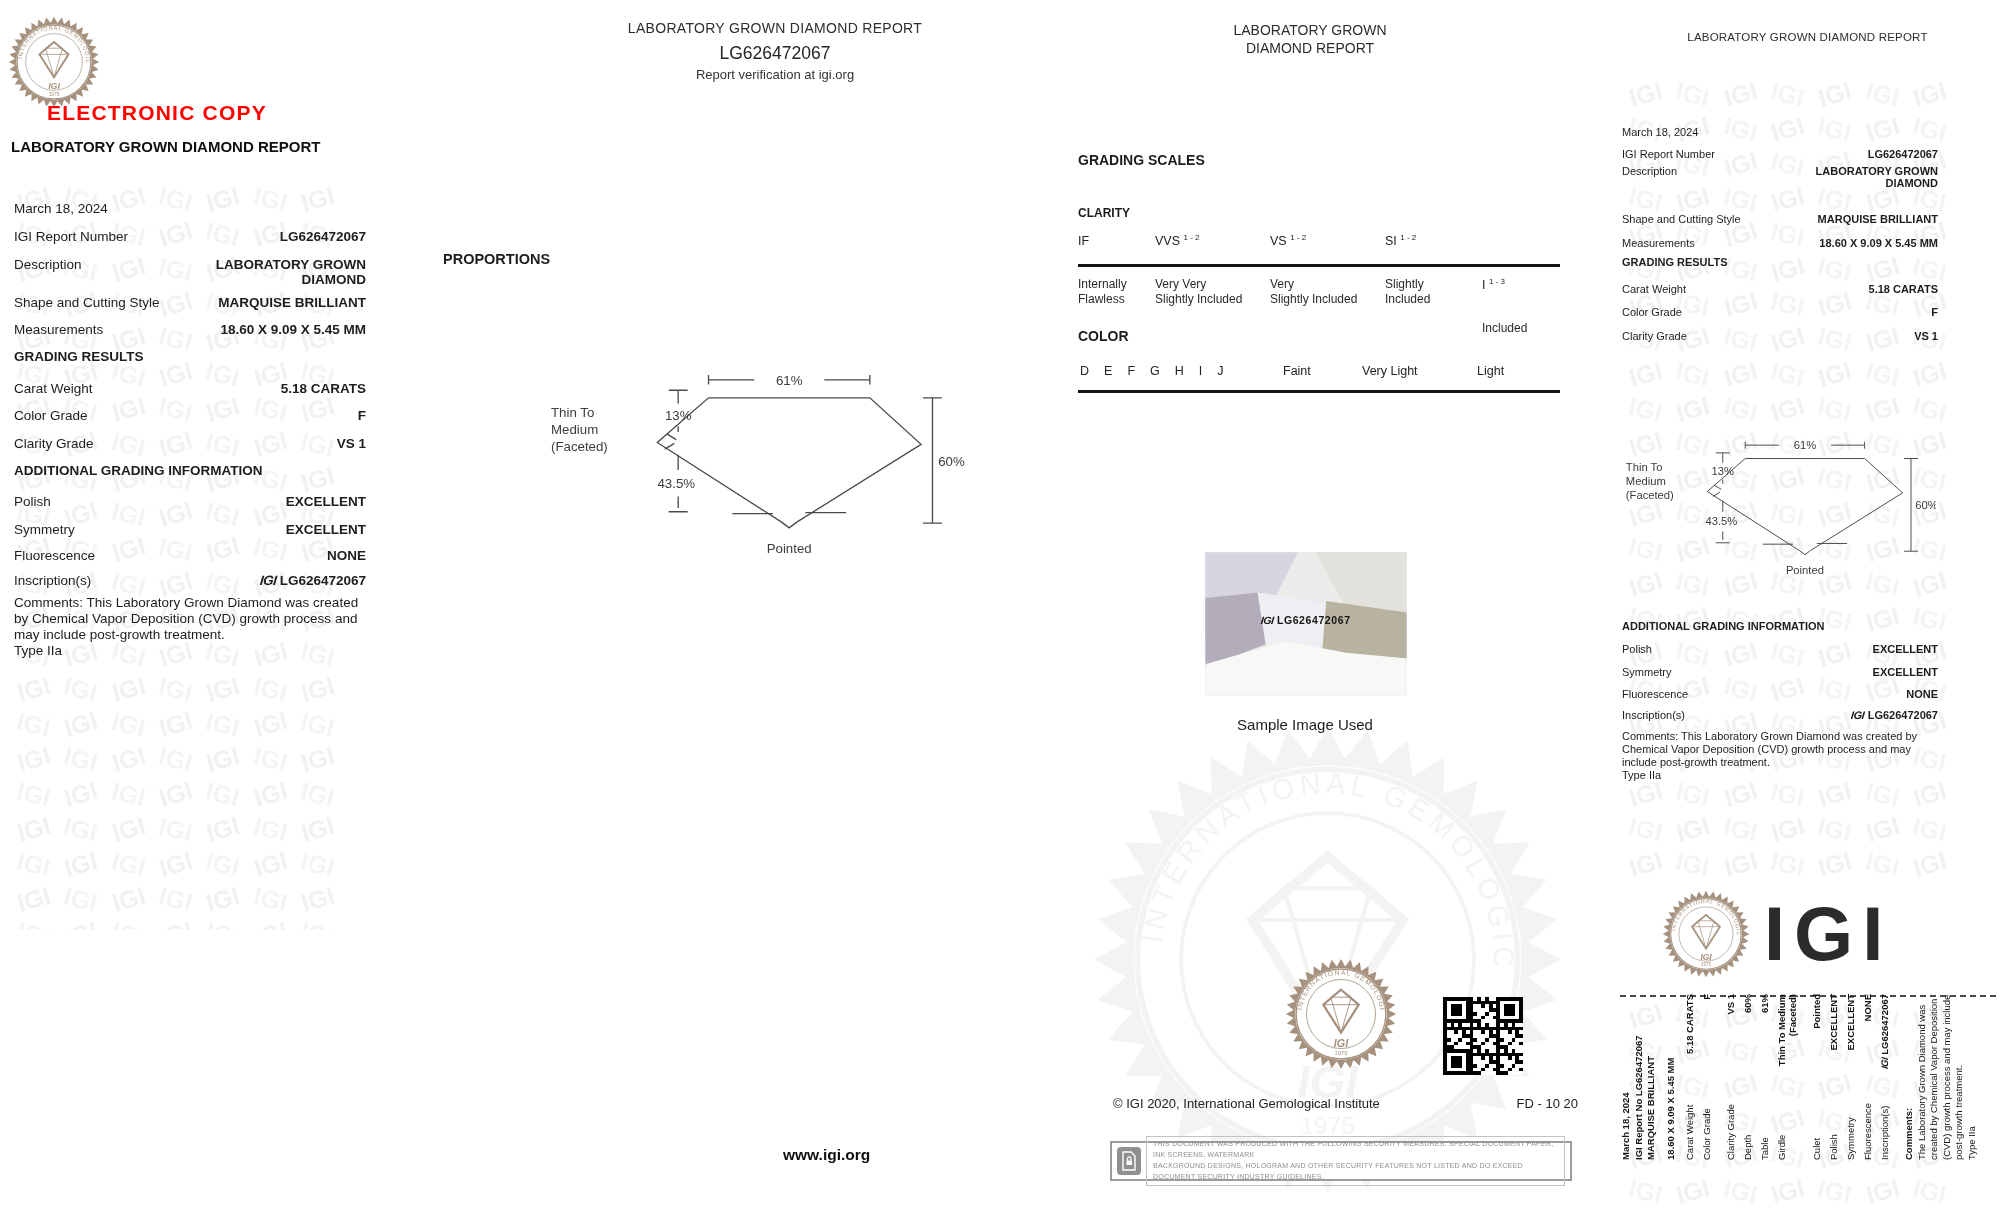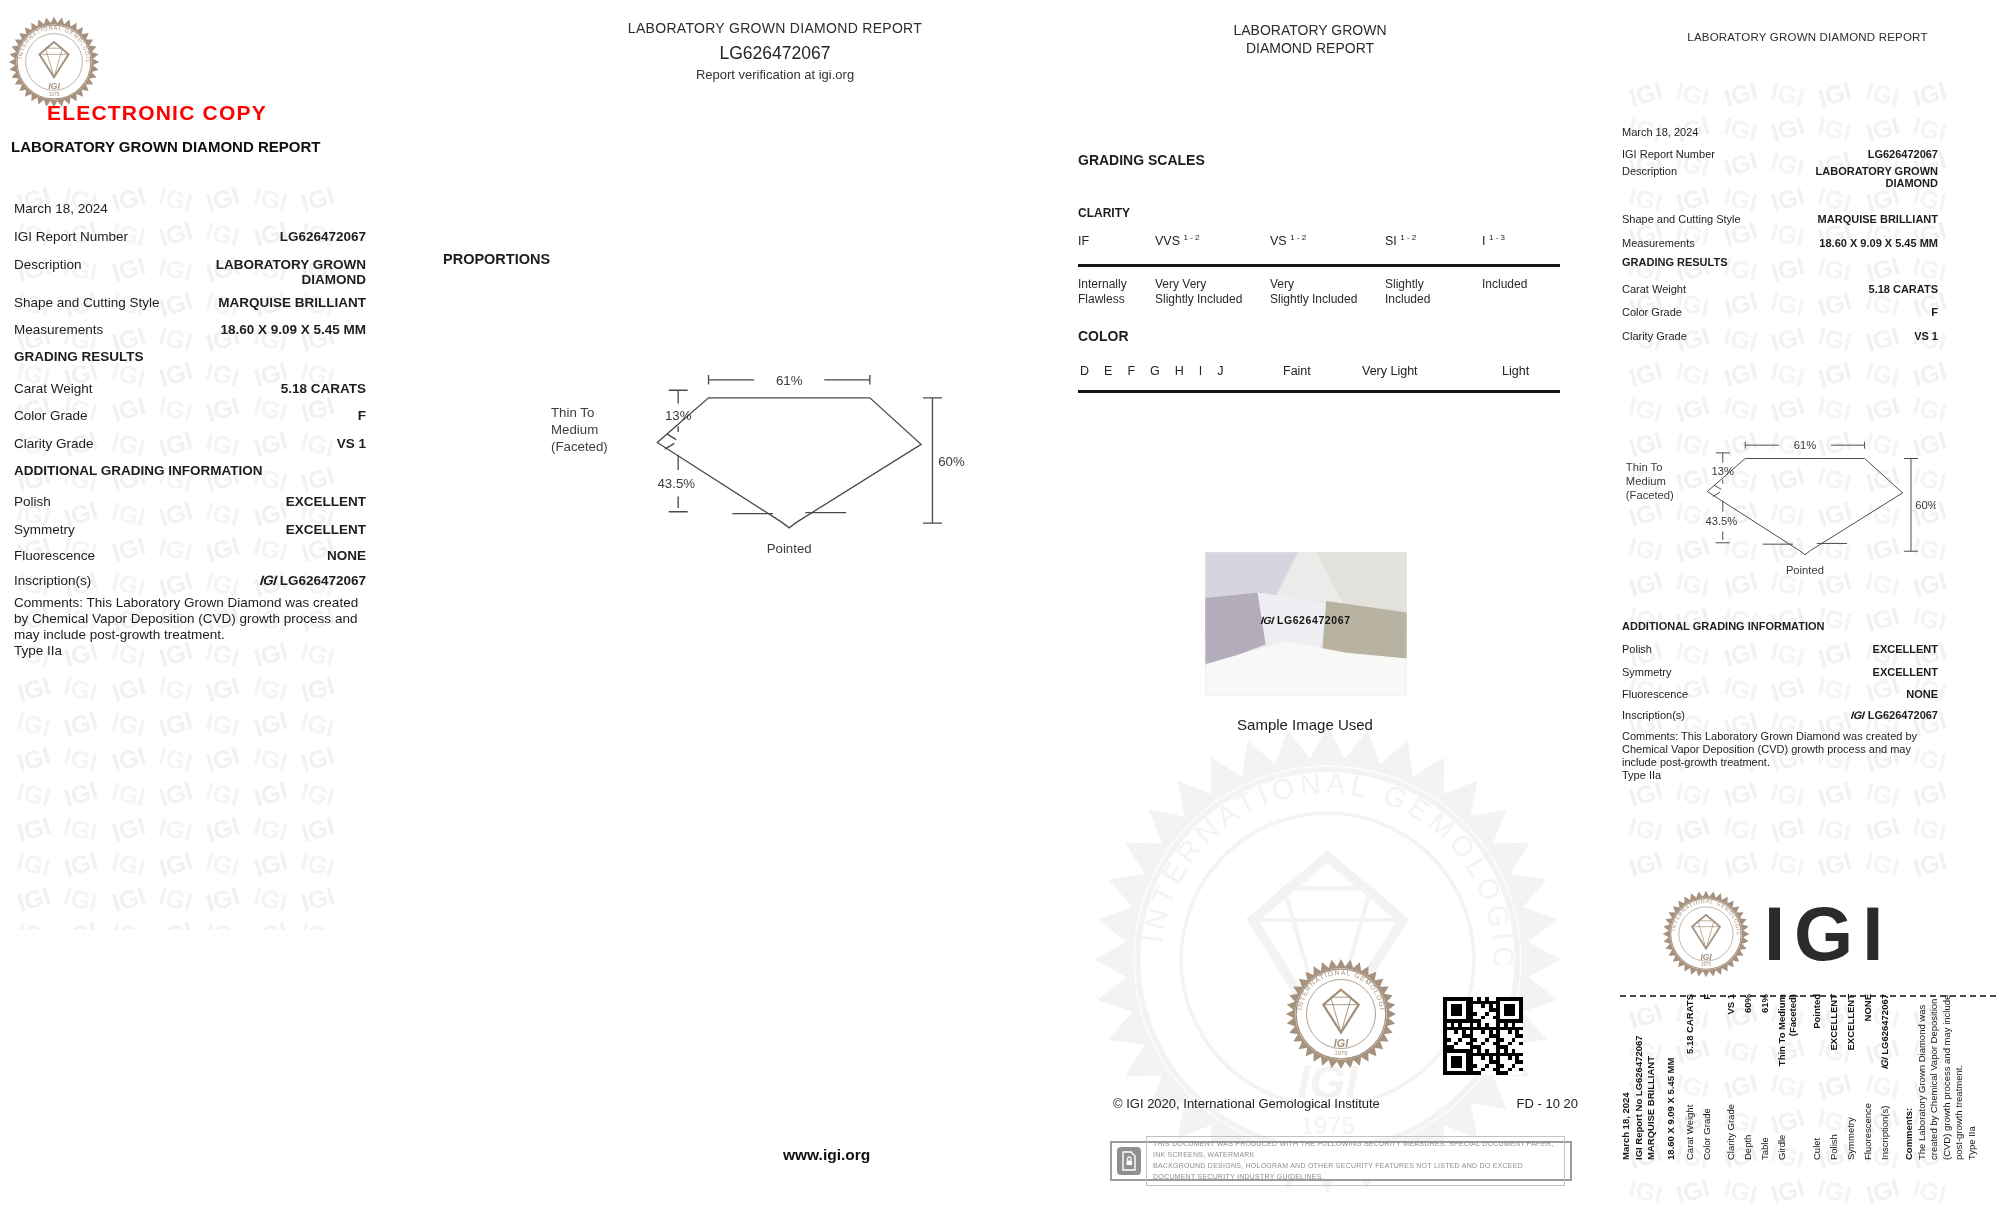--- a/index.html
+++ b/index.html
@@ -43,21 +43,21 @@
   .prop-svg text{fill:#3c3c3c;font-size:14px;font-family:"Liberation Sans",sans-serif;}
   .www{position:absolute;left:772px;top:1146px;font-size:15.5px;font-weight:bold;color:#111;
        text-decoration:none;z-index:2;margin-left:11px;}
   
   .c3head{position:absolute;left:1160px;top:22px;width:300px;text-align:center;
           font-size:14px;color:#2c2c2c;line-height:1.25;z-index:2;}
   .scalehead{font-size:14px;}
   .clarity-grid{position:absolute;left:1078px;top:233px;width:482px;display:flex;z-index:2;}
   .ccol{font-size:12.5px;color:#222;}
   .ccol sup{font-size:8px;}
-  .c1{width:77px;}.cc2{width:115px;}.cc3{width:115px;}.cc4{width:97px;}.cc5{width:78px;}
+  .c1{width:77px;}.cc2{width:115px;}.cc3{width:115px;}.cc4{width:97px;}.cc5{width:78px;margin-top:44px;}
   .thickline{position:absolute;height:3px;background:#141414;z-index:2;}
   .cdesc-grid{position:absolute;left:1078px;top:277px;width:482px;display:flex;z-index:2;}
   .cdesc{font-size:12px;color:#2a2a2a;line-height:1.25;white-space:pre-line;}
   .color-row{position:absolute;left:1080px;top:364px;width:480px;z-index:2;font-size:12.5px;color:#222;}
   .cletters{display:inline-flex;gap:15px;}
   .crange{position:absolute;top:0;}
   
   .sample{position:absolute;left:1205px;top:552px;width:202px;height:144px;overflow:hidden;
           background:#ecebe9;z-index:2;}
   .facet{position:absolute;inset:0;filter:blur(1px);}
@@ -233,21 +233,21 @@
       <span>D</span>
       <span>E</span>
       <span>F</span>
       <span>G</span>
       <span>H</span>
       <span>I</span>
       <span>J</span>
     </span>
     <span class="crange" style="left:203px;">Faint</span>
     <span class="crange" style="left:282px;">Very Light</span>
-    <span class="crange" style="left:397px;margin-left:25px;">Light</span>
+    <span class="crange" style="left:397px;">Light</span>
   </div>
   <div class="thickline" style="left:1078px;top:390px;width:482px;"></div>
 
   <div class="seal wmseal" style="left:1090px;top:722px;width:475px;height:475px;">
       <svg viewBox="0 0 120 120">
         <polygon points="119.0,60.0 110.8,64.4 118.1,70.2 109.3,73.2 115.4,80.2 106.2,81.6 111.1,89.5 101.8,89.3 105.2,97.9 96.1,96.1 97.9,105.2 89.3,101.8 89.5,111.1 81.6,106.2 80.2,115.4 73.2,109.3 70.2,118.1 64.4,110.8 60.0,119.0 55.6,110.8 49.8,118.1 46.8,109.3 39.8,115.4 38.4,106.2 30.5,111.1 30.7,101.8 22.1,105.2 23.9,96.1 14.8,97.9 18.2,89.3 8.9,89.5 13.8,81.6 4.6,80.2 10.7,73.2 1.9,70.2 9.2,64.4 1.0,60.0 9.2,55.6 1.9,49.8 10.7,46.8 4.6,39.8 13.8,38.4 8.9,30.5 18.2,30.7 14.8,22.1 23.9,23.9 22.1,14.8 30.7,18.2 30.5,8.9 38.4,13.8 39.8,4.6 46.8,10.7 49.8,1.9 55.6,9.2 60.0,1.0 64.4,9.2 70.2,1.9 73.2,10.7 80.2,4.6 81.6,13.8 89.5,8.9 89.3,18.2 97.9,14.8 96.1,23.9 105.2,22.1 101.8,30.7 111.1,30.5 106.2,38.4 115.4,39.8 109.3,46.8 118.1,49.8 110.8,55.6 " fill="currentColor"></polygon>
         <circle cx="60" cy="60" r="49" fill="#fff"></circle>
         <circle cx="60" cy="60" r="48" fill="none" stroke="currentColor" stroke-width="1.4"></circle>
         <circle cx="60" cy="60" r="37" fill="none" stroke="currentColor" stroke-width="0.9"></circle>
         <path id="sealring1" d="M18,60 A42,42 0 1,1 102,60" fill="none"></path>

